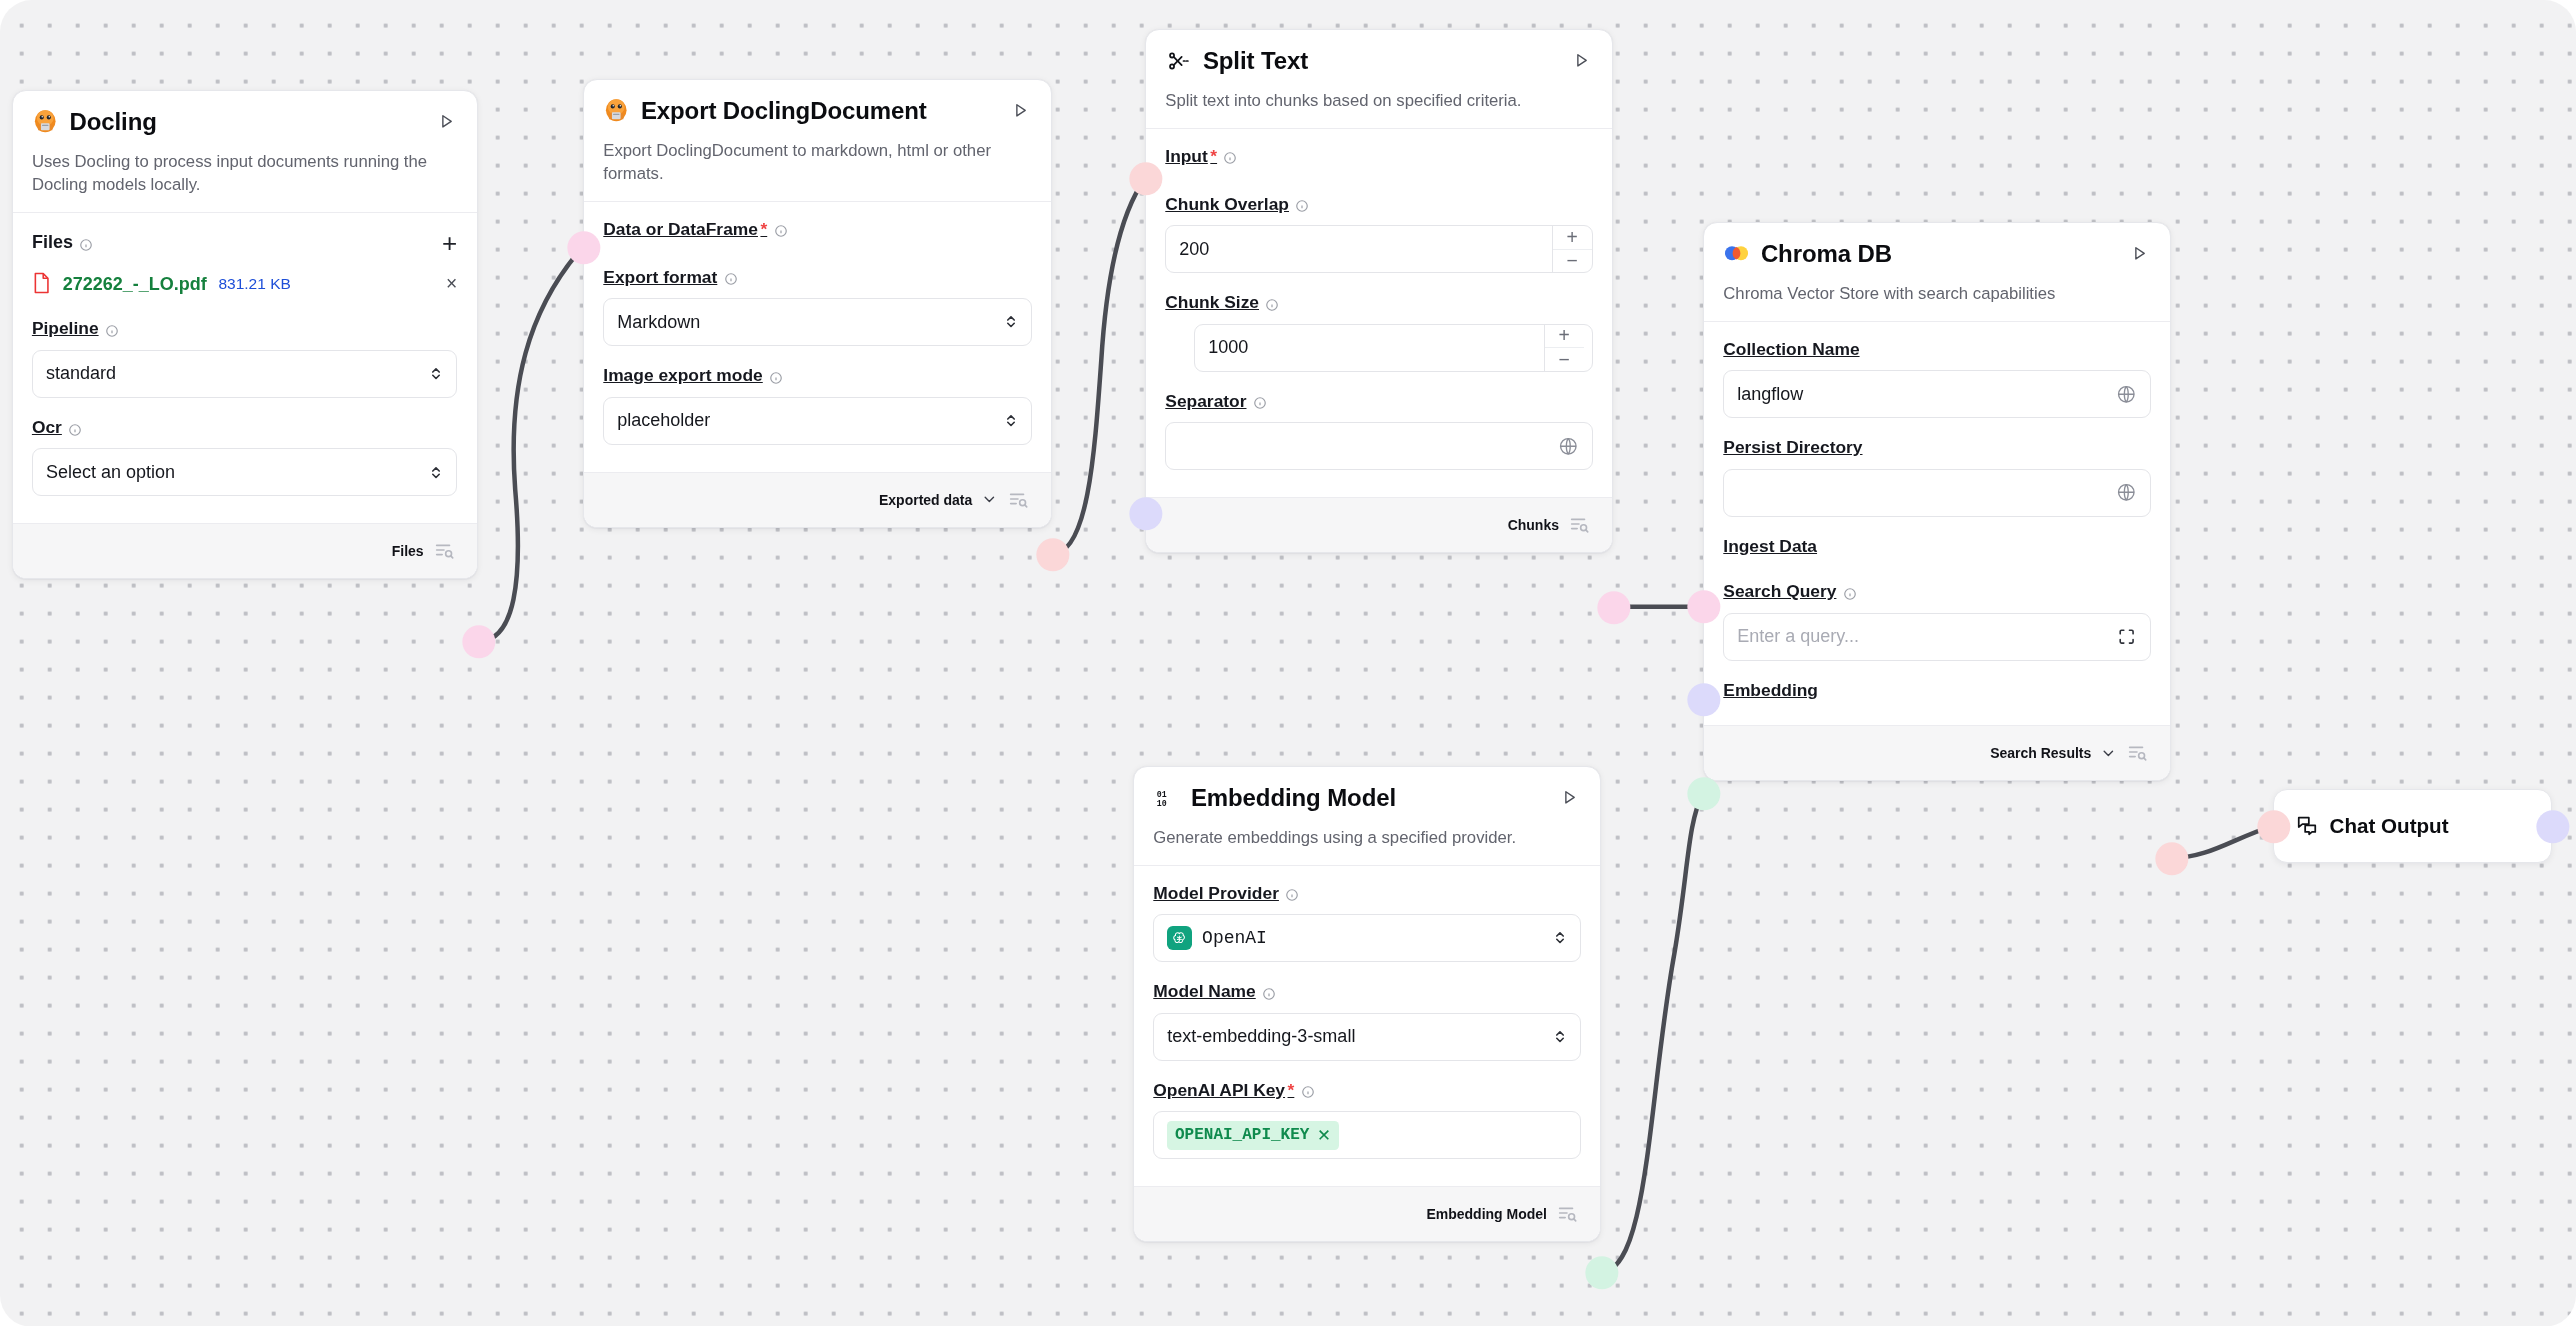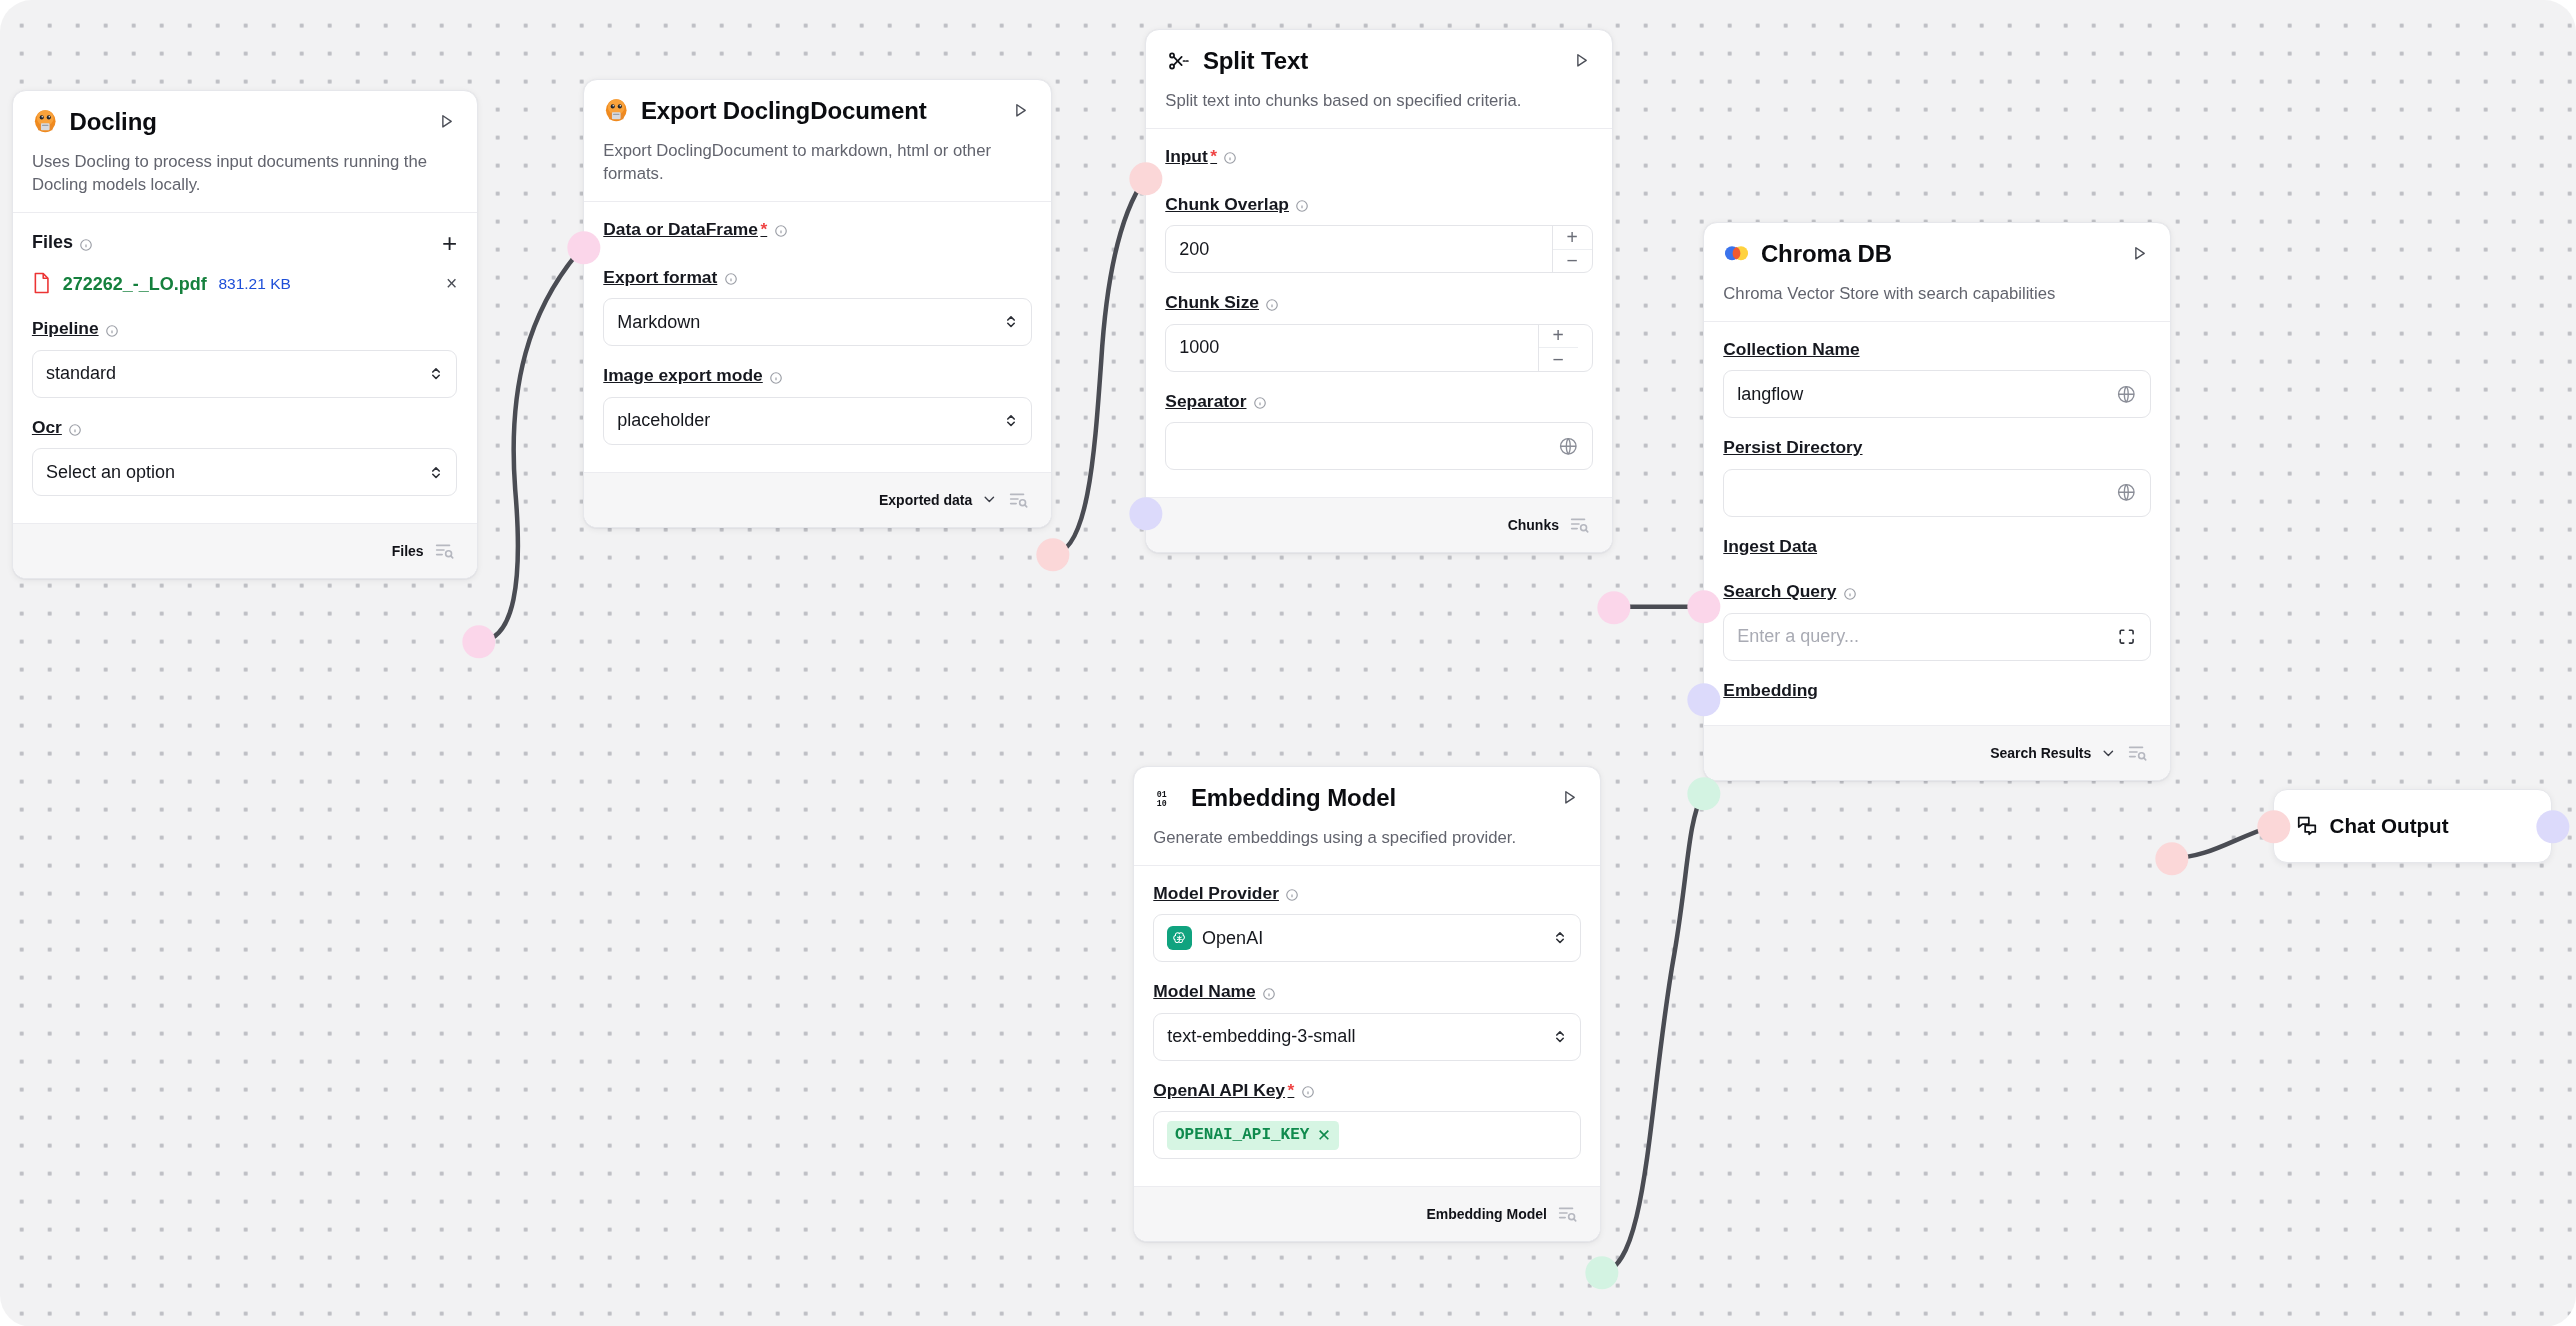--- a/index.html
+++ b/index.html
@@ -89,21 +89,21 @@
   .stepper {
     margin-left:auto; align-self:stretch;
     width: 40px; border-left:0.6px solid #e4e5e9;
     display:flex; flex-direction:column;
   }
   .stepper div {
     flex:1; display:flex; align-items:center; justify-content:center;
     color:#6a6d77; font-size:19.3px; line-height:1;
   }
   .stepper div:first-child { border-bottom:0.6px solid #eceef1; }
-  .provider-chip { display:flex; align-items:center; gap:10.3px; }
+  .provider-chip { display:flex; align-items:center; gap:10.3px;font-family:Liberation Mono, monospace; }
   .oai-logo {
     width:24.5px; height:24.5px; border-radius:5.8px; background:#10a37f;
     display:flex;align-items:center;justify-content:center; flex:none;
   }
   .secret-chip {
     background:#d6f5e3; color:#0f8a4d;
     font-family:"Liberation Mono", monospace;
     font-size:16px; font-weight:700;
     padding:3.9px 7.7px; border-radius:4.5px;
     display:inline-flex; align-items:center; gap:7.7px;
@@ -432,21 +432,21 @@
       <div class="field">
         <div class="flabel">
           <span>Chunk Size</span>
           <span class="info">
             <svg width="14" height="14" viewBox="0 0 24 24" fill="none" stroke="#9b9ea6" stroke-width="2">
                 <circle cx="12" cy="12" r="9"></circle>
                 <path d="M12 11v5M12 7.6v.2"></path>
               </svg>
           </span>
         </div>
-        <div class="control" style="padding-right:14px;">
+        <div class="control" style="padding-right:8px;margin-left:29px;">
           <span class="val">1000</span>
           <span class="stepper">
             <div>+</div>
             <div>−</div>
           </span>
         </div>
       </div>
 
       <div class="field">
         <div class="flabel">

